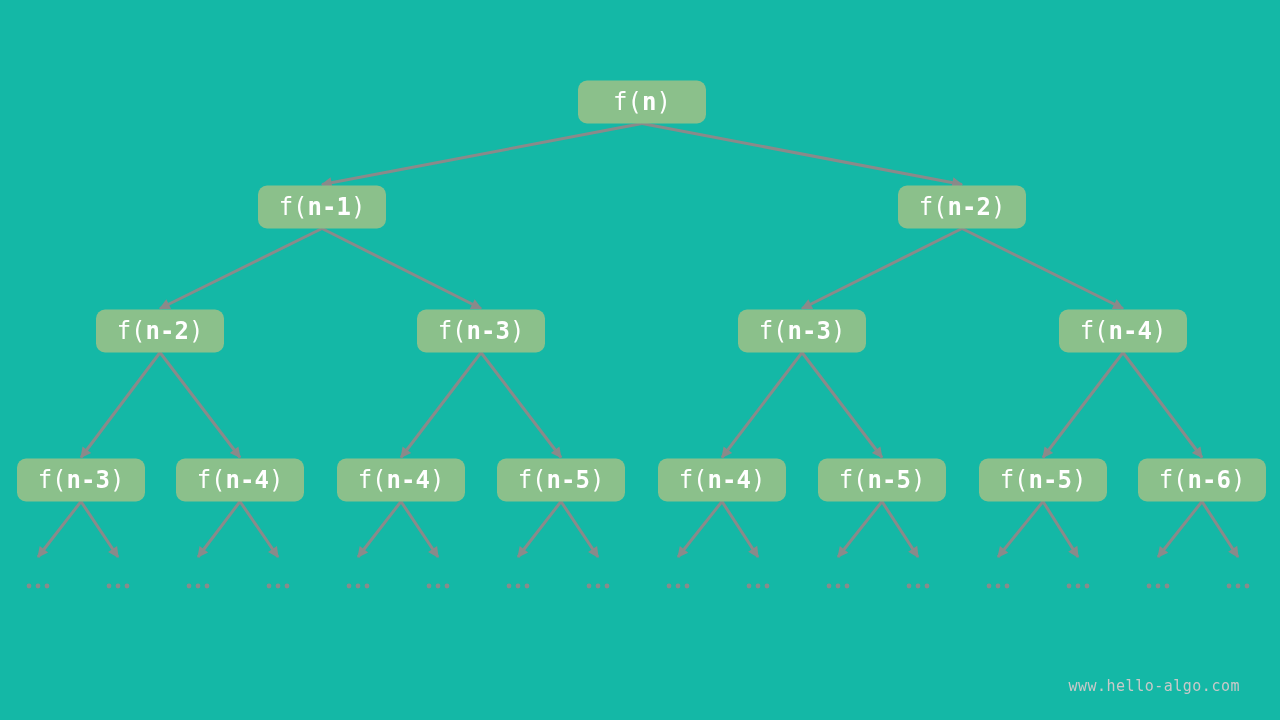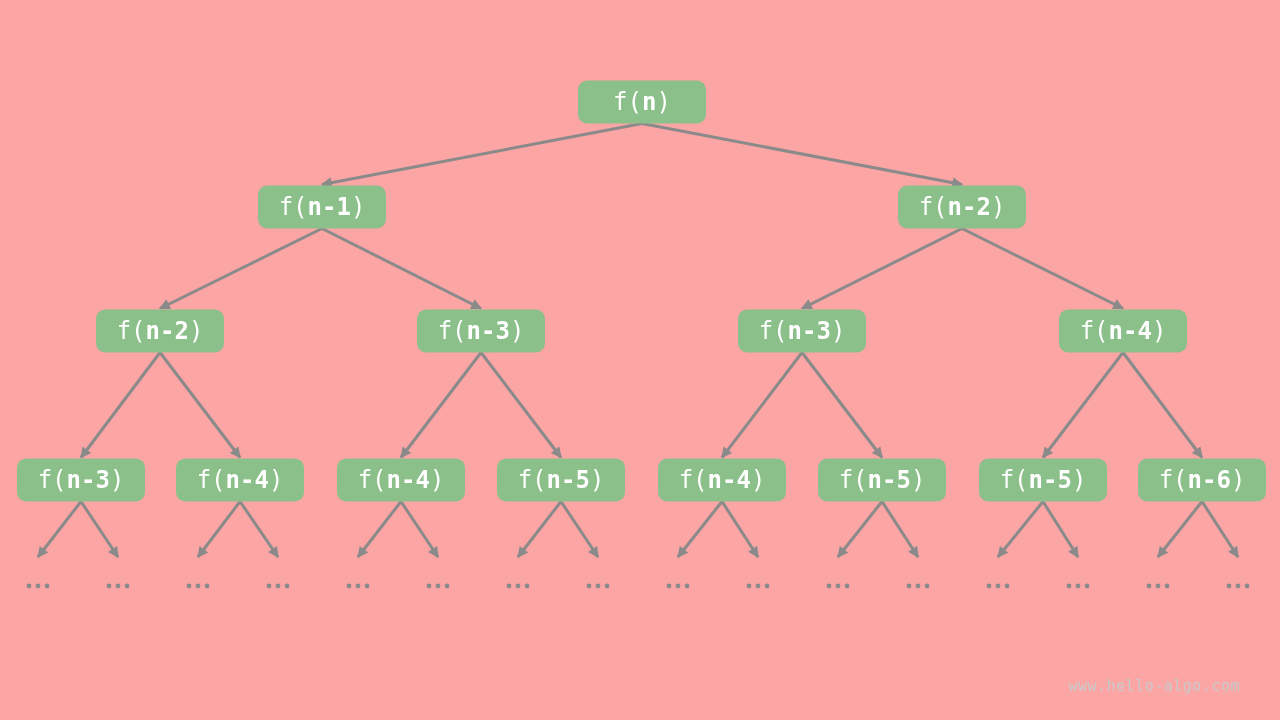--- a/index.html
+++ b/index.html
@@ -4,21 +4,21 @@
 <style>
   html, body {
     margin: 0;
     padding: 0;
     background: #ffffff;
   }
   #stage {
     position: relative;
     width: 1280px;
     height: 720px;
-    background: #fca5a5;
+    background: #14b8a6;
     overflow: hidden;
   }
   svg text.node-label {
     font-family: "DejaVu Sans Mono", monospace;
     font-size: 24px;
     fill: #ffffff;
   }
   svg text.node-label tspan.var-part {
     font-weight: bold;
   }

